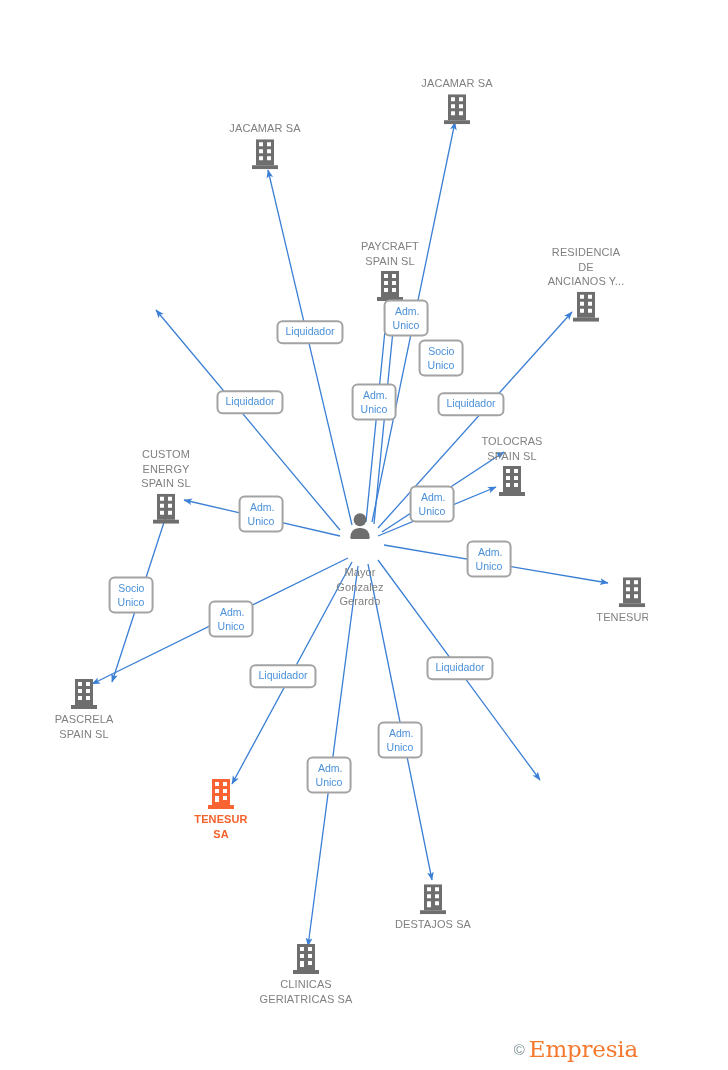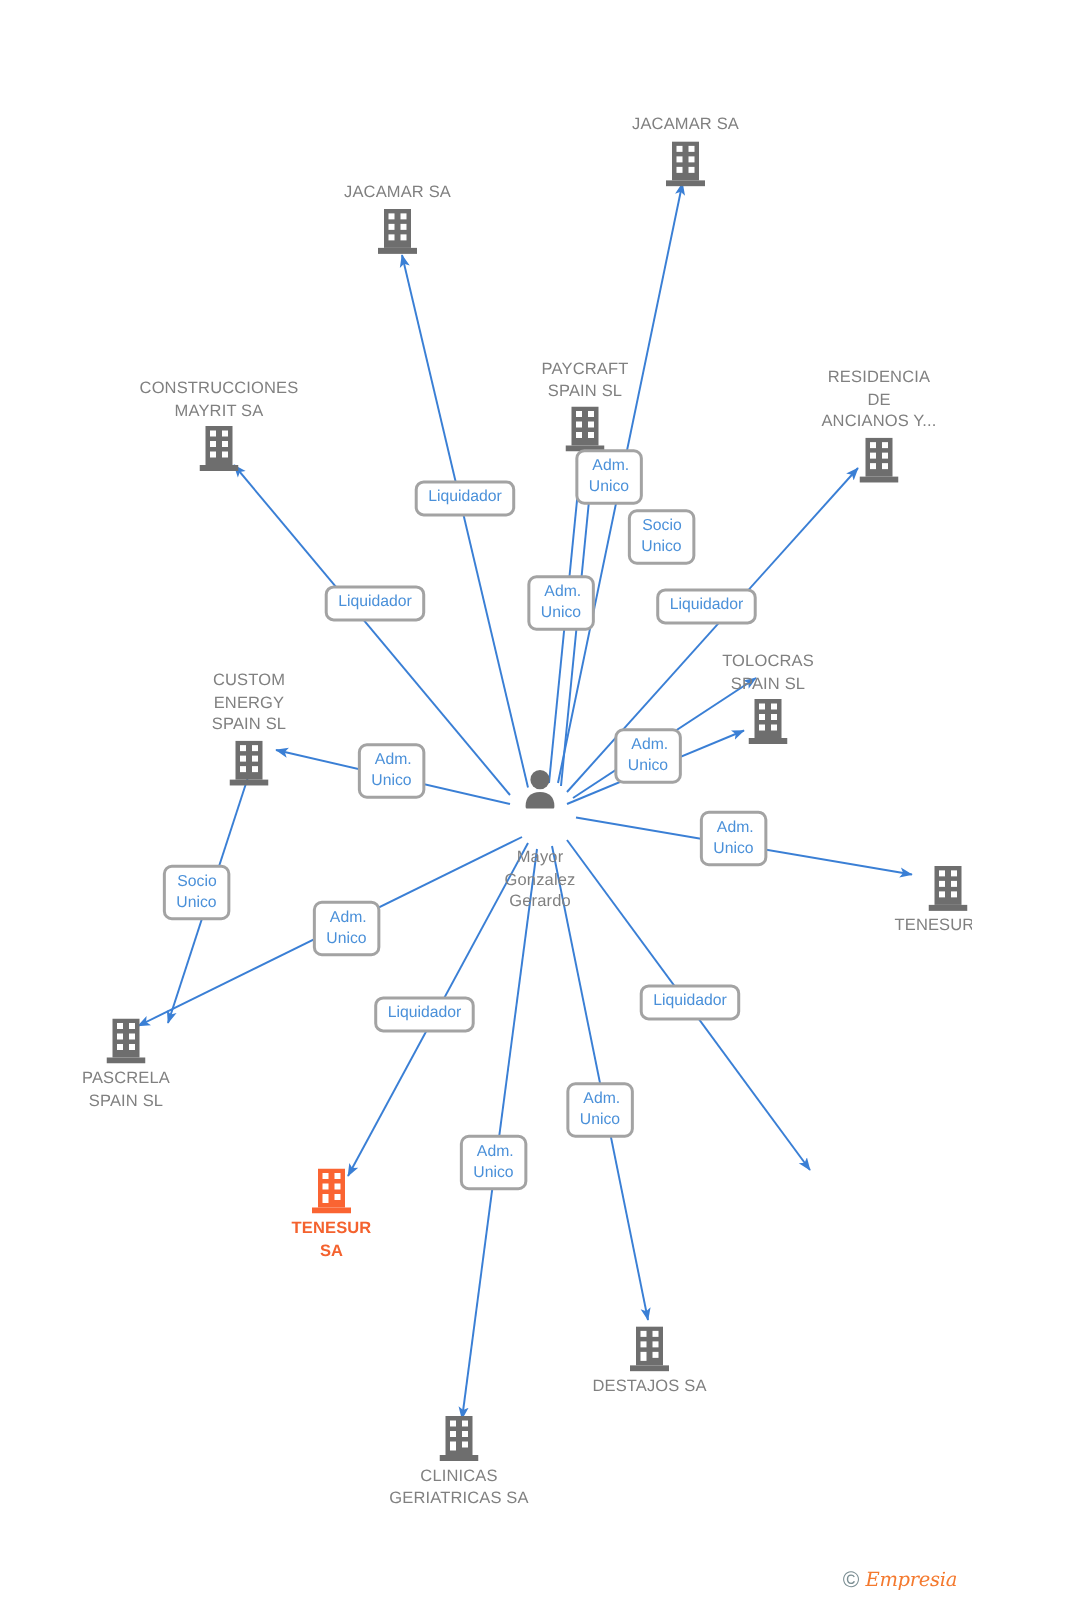--- a/index.html
+++ b/index.html
@@ -72,22 +72,21 @@
     display: flex;
     align-items: center;
     gap: 4px;
   }
   .watermark .copy {
     font-size: 15px;
     color: #7b8e93;
   }
   .watermark .brand {
     font-family: "DejaVu Serif", serif;
-    font-style: italic;
-    font-size: 13px;
+    font-size: 23px;
     color: #f4792e;
     letter-spacing: -0.2px;
   }
 </style>
 </head>
 <body>
 
 <div id="graph-canvas">
 
   <svg id="edge-layer" viewBox="0 0 728 1070" xmlns="http://www.w3.org/2000/svg">
@@ -150,40 +149,20 @@
             <rect x="15" y="3" width="4" height="4"></rect>
           <rect x="7" y="10" width="4" height="4"></rect>
             <rect x="15" y="10" width="4" height="4"></rect>
           <rect x="7" y="17" width="4" height="4"></rect>
             <rect x="15" y="17" width="4" height="4"></rect>
         </g>
       </svg>
     </span>
   </div>
 
-  <div class="node label-above" style="left:146px; top:283px;">
-    <span class="node-label">CONSTRUCCIONES
-MAYRIT SA</span>
-    <span class="node-icon">
-      <svg width="26" height="30" viewBox="0 0 26 30" xmlns="http://www.w3.org/2000/svg">
-        <g fill="#6e6e6e">
-            <rect x="4" y="0" width="18" height="26"></rect>
-            <rect x="0" y="26" width="26" height="4"></rect>
-          </g>
-        <g fill="#ffffff">
-          <rect x="7" y="3" width="4" height="4"></rect>
-            <rect x="15" y="3" width="4" height="4"></rect>
-          <rect x="7" y="10" width="4" height="4"></rect>
-            <rect x="15" y="10" width="4" height="4"></rect>
-          <rect x="7" y="17" width="4" height="4"></rect>
-            <rect x="15" y="17" width="4" height="4"></rect>
-        </g>
-      </svg>
-    </span>
-  </div>
 
   <div class="node label-above" style="left:390px; top:270px;">
     <span class="node-label">PAYCRAFT
 SPAIN  SL</span>
     <span class="node-icon">
       <svg width="26" height="30" viewBox="0 0 26 30" xmlns="http://www.w3.org/2000/svg">
         <g fill="#6e6e6e">
             <rect x="4" y="0" width="18" height="26"></rect>
             <rect x="0" y="26" width="26" height="4"></rect>
           </g>

